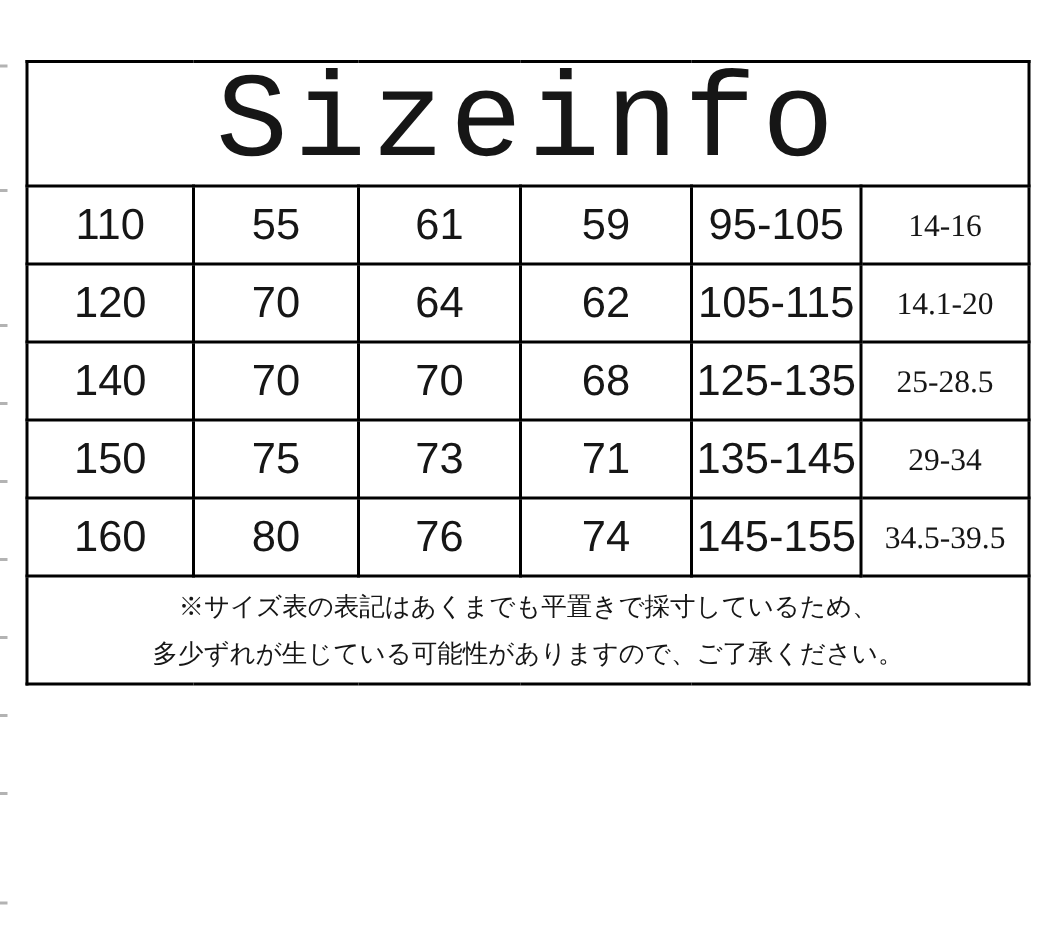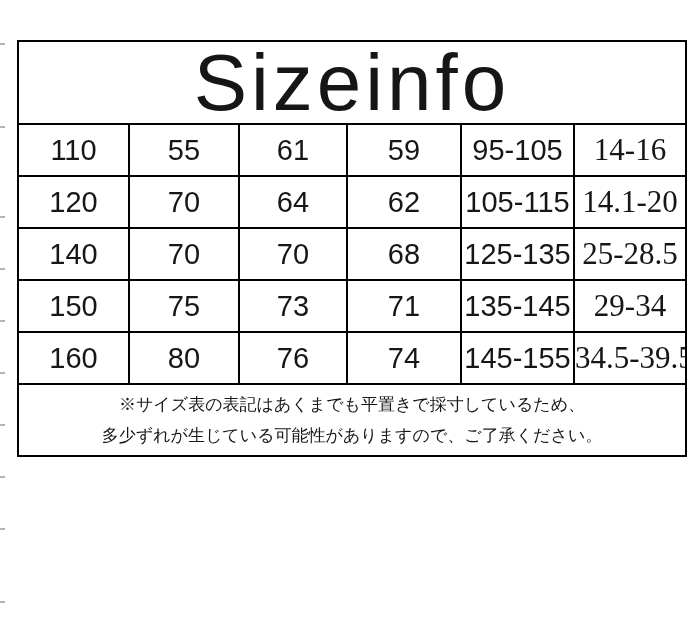--- a/index.html
+++ b/index.html
@@ -35,21 +35,21 @@
   table.size-table td, table.size-table th {
     border: 2px solid #000000;
     text-align: center;
     vertical-align: middle;
     padding: 0;
     color: #161616;
     overflow: hidden;
   }
   td.title-cell {
     height: 81px;
-    font-family: Liberation Sans, sans-serif;
+    font-family: Liberation Mono, monospace;
     font-size: 80px;
     font-weight: 400;
     letter-spacing: 4px;
     line-height: 1;
     padding-top: 10px;
     color: #050505;
     white-space: nowrap;
     margin-top: 12px;
   }
   tr.header-row th {
@@ -62,21 +62,21 @@
   }
   tr.data-row td {
     height: 50px;
     font-size: 29px;
     line-height: 50px;
     white-space: nowrap;
     margin-top: 28px;
   }
   tr.data-row td.wt {
     font-family: "Liberation Serif", serif;
-    font-size: 31px;
+    font-size: 21px;
     letter-spacing: 0px;
   }
   td.footer-cell {
     height: 70px;
     font-size: 17px;
     line-height: 31px;
     color: #161616;
     padding-top: 2px;
     margin-left: 24px;
   }

